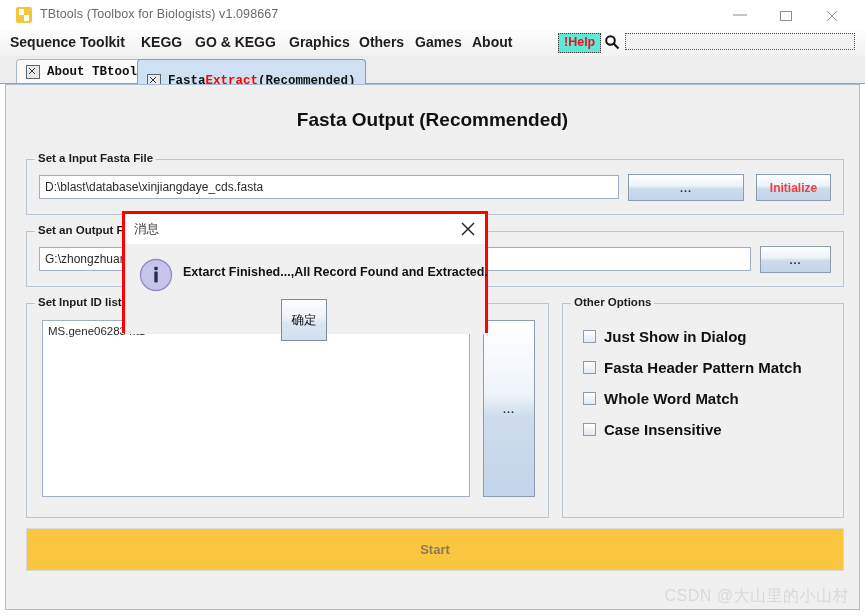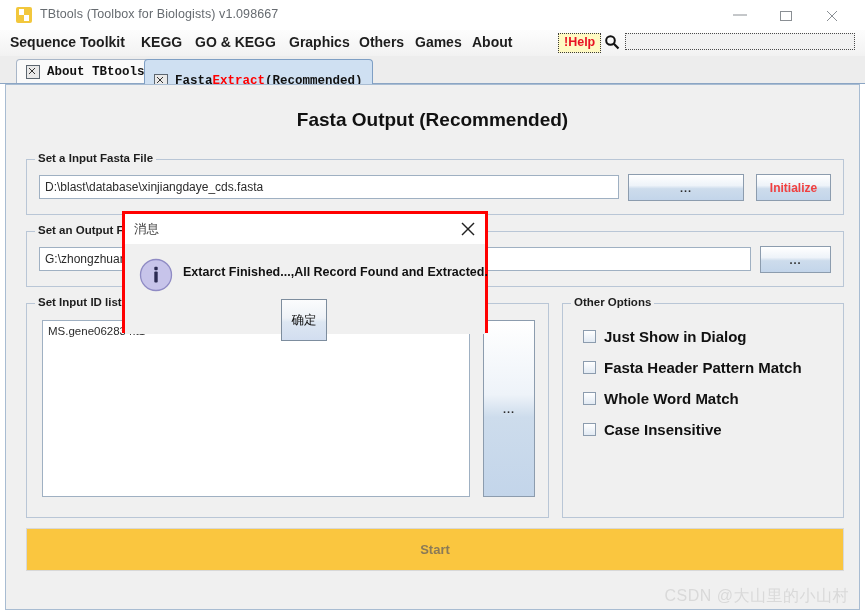--- a/index.html
+++ b/index.html
@@ -79,21 +79,21 @@
     top: 4px;
     font-size: 14px;
     font-weight: bold;
     color: #1d1d1d;
     white-space: nowrap;
   }
   .help-btn {
     position: absolute;
     left: 558px; top: 33px;
     padding: 1px 5px 2px 5px;
-    background: #fef9c3;
+    background: #5eead4;
     border: 1px dotted #3a3a3a;
     color: #e81123;
     font-size: 12.5px;
     font-weight: bold;
     line-height: 15px;
   }
   .search-icon {
     position: absolute;
     left: 604px; top: 34px;
     width: 16px; height: 16px;
@@ -131,21 +131,20 @@
     display: flex;
     align-items: center;
     padding: 0 9px;
   }
   .tab.inactive { left: 16px; background: #fafafa; }
   .tab.active {
     left: 137px;
     background: #cfe0f2;
     border-color: #7f9fc4;
     height: 42px;
-    margin-left: 7px;
   }
   .tab-close {
     display: inline-block;
     width: 12px; height: 12px;
     border: 1px solid #5c6670;
     background: #e9e9e9;
     margin-right: 7px;
     position: relative;
     flex: 0 0 auto;
   }

